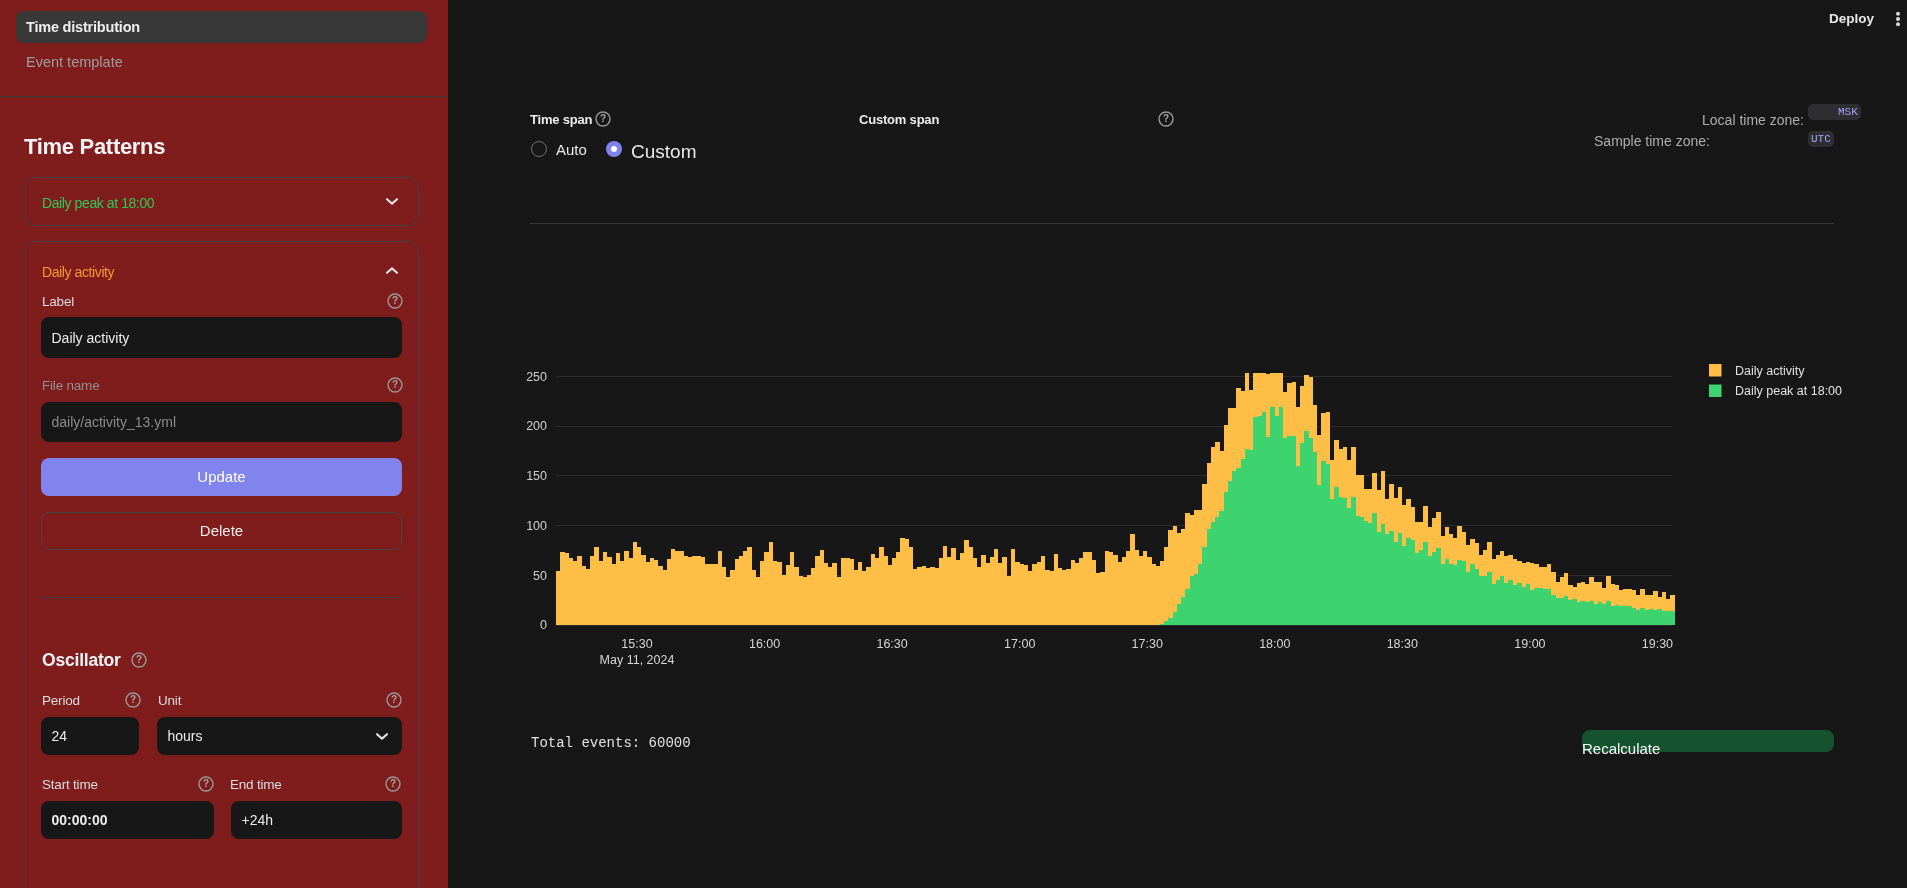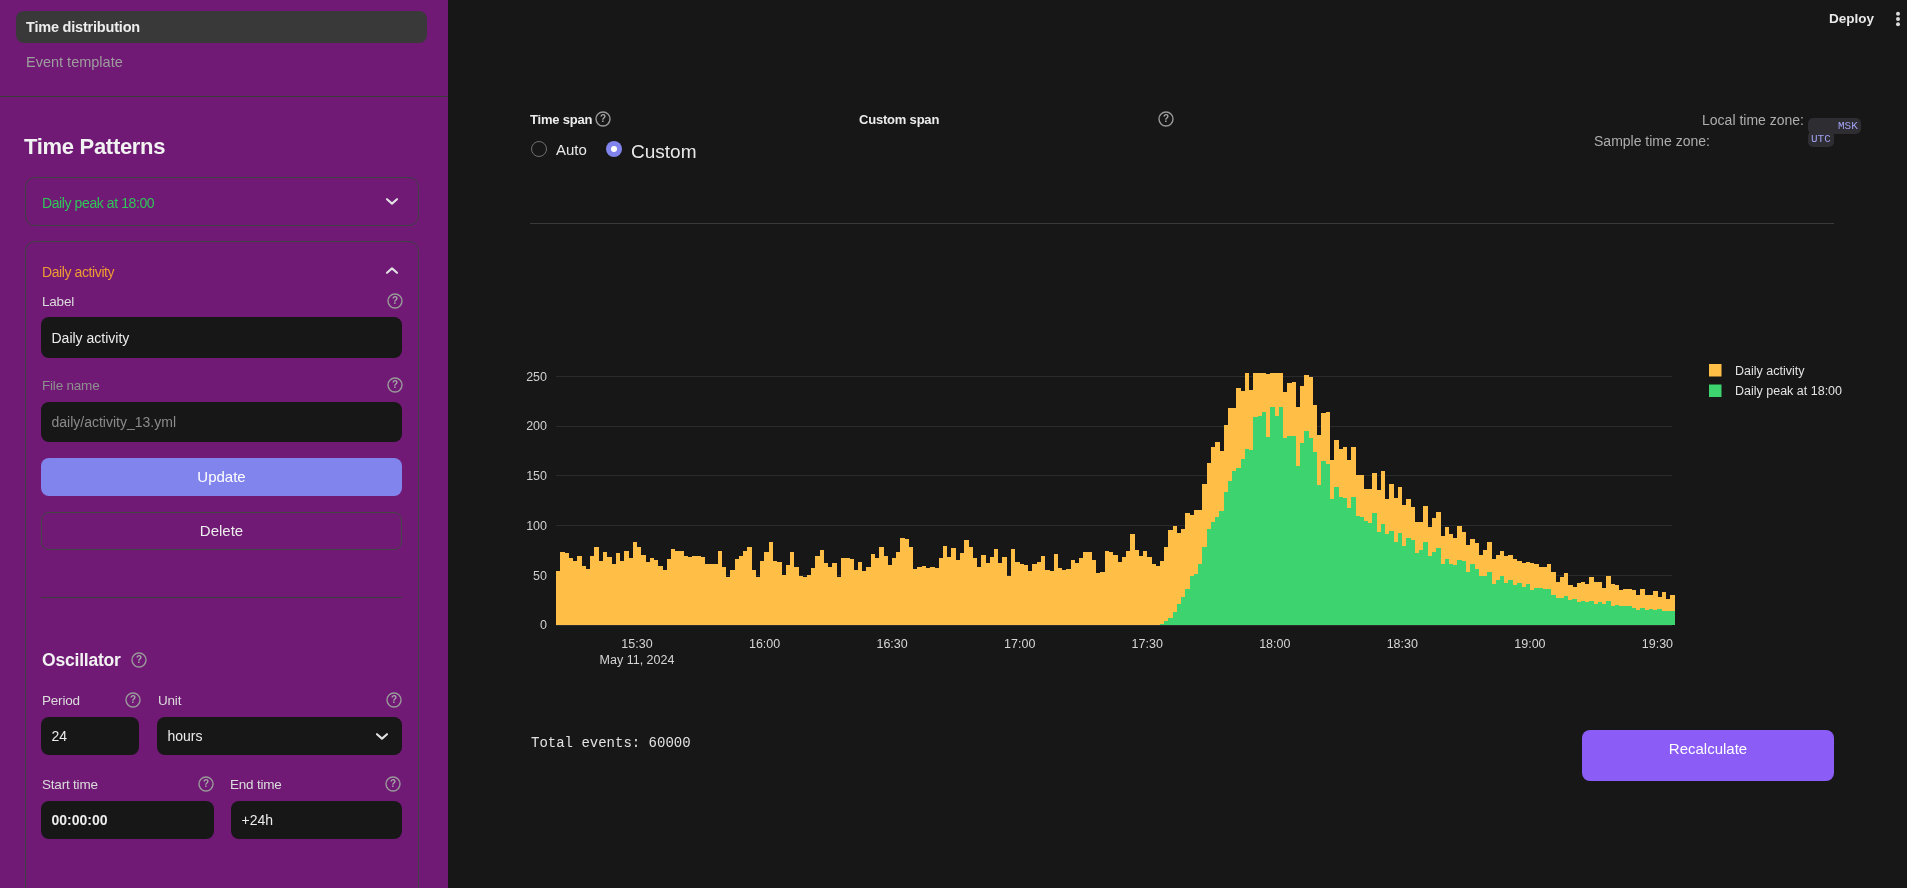--- a/index.html
+++ b/index.html
@@ -1,20 +1,20 @@
 <!DOCTYPE html>
 <html><head>
 <meta charset="utf-8">
 <style>
 * { margin:0; padding:0; box-sizing:border-box; }
 html,body { width:1907px; height:888px; background:#171717; font-family:"Liberation Sans",sans-serif; overflow:hidden; }
 .abs { position:absolute; }
 #root { position:relative; width:1907px; height:888px; }
 
-#sidebar { position:absolute; left:0; top:0; width:448px; height:888px; background:#701a75; }
+#sidebar { position:absolute; left:0; top:0; width:448px; height:888px; background:#7f1d1d; }
 #tab1 { position:absolute; left:16px; top:11px; width:411px; height:32px; background:#393939; border-radius:8px;
   font-size:14.5px; font-weight:700; color:#ededed; line-height:32px; padding-left:10px; letter-spacing:-0.2px; }
 #tab2 { position:absolute; left:26px; top:54px; font-size:14.5px; color:#9d9d9d; }
 #sdiv1 { position:absolute; left:0; top:96px; width:448px; height:1px; background:#3a3a3a; }
 #tp { position:absolute; left:24px; top:134px; font-size:22px; font-weight:700; color:#f2f2f2; letter-spacing:-0.3px; }
 .box { position:absolute; border:1px solid #414144; border-radius:10px; background:transparent; }
 #dd1 { left:25px; top:177px; width:394px; height:49px; }
 #dd1 .txt { position:absolute; left:16px; top:17px; font-size:14px; letter-spacing:-0.4px; color:#2ec758; }
 #card { left:25px; top:241px; width:394px; height:700px; }
 .chev { position:absolute; width:16px; height:16px; }
@@ -41,22 +41,22 @@
 .radio.on:after { content:""; position:absolute; left:5px; top:5px; width:6px; height:6px; border-radius:50%; background:#fff; }
 #rAutoLbl { position:absolute; left:556px; top:141px; font-size:15px; color:#e9e9e9; }
 #rCustomLbl { position:absolute; left:631px; top:141px; font-size:19px; color:#e9e9e9; }
 #inpSpan { left:860px; top:135px; width:312px; height:45px; background:#252527; border-radius:8px; }
 #inpSpan .v { font-size:16px; }
 #tzrow1 { position:absolute; left:1500px; top:112px; width:304px; text-align:right; font-size:14px; color:#adadad; }
 #tzrow2 { position:absolute; left:1500px; top:133px; width:304px; text-align:center; font-size:14px; color:#adadad; }
 .badge { position:absolute; background:#2d2d32; border-radius:5px; font-family:"Liberation Mono",monospace; font-size:11px; color:#a2a1f2; padding:2px 3px 2px; }
 #mdiv { position:absolute; left:530px; top:223px; width:1304px; height:1px; background:#39393b; }
 #total { position:absolute; left:531px; top:735px; font-family:"Liberation Mono",monospace; font-size:14px; color:#e2e2e2; }
-#btnRecalc { position:absolute; left:1582px; top:730px; width:252px; height:51px; background:#8b5cf6; border-radius:8px;
-  color:#fff; font-size:15px; text-align:center; line-height:38px; }
+#btnRecalc { position:absolute; left:1582px; top:730px; width:252px; height:22px; background:#14532d; border-radius:8px;
+  color:#fff; font-size:15px; text-align:left; line-height:38px; }
 svg text { font-family:"Liberation Sans",sans-serif; }
 </style>
 </head>
 <body>
 <div id="root">
   <div id="sidebar">
     <div id="tab1">Time distribution</div>
     <div id="tab2">Event template</div>
     <div id="sdiv1"></div>
     <div id="tp">Time Patterns</div>
@@ -159,21 +159,21 @@
   <div class="radio on" style="left:606px;top:141px;"></div>
   <div id="rCustomLbl">Custom</div>
 
   <div id="cslbl">Custom span</div>
   <svg class="qi" style="left:1158px;top:111px;" viewBox="0 0 16 16">
       <circle cx="8" cy="8" r="7" fill="none" stroke="#999999" stroke-width="1.4"></circle>
       <text x="8" y="11.4" text-anchor="middle" font-size="10" font-weight="bold" fill="#a6a6a6">?</text>
     </svg>
 
   <div id="tzrow1">Local time zone:</div>
-  <div class="badge" style="left:1808px;top:118px;padding-left:30px;">MSK</div>
+  <div class="badge" style="left:1808px;top:104px;padding-left:30px;">MSK</div>
   <div id="tzrow2">Sample time zone:</div>
   <div class="badge" style="left:1808px;top:131px;">UTC</div>
 
   <div id="mdiv"></div>
 
   <svg class="abs" style="left:0;top:0;" width="1907" height="888" viewBox="0 0 1907 888">
     <g stroke="#2b2b2e" stroke-width="1" shape-rendering="crispEdges">
       <line x1="556" y1="376.2" x2="1672" y2="376.2"></line>
       <line x1="556" y1="426.0" x2="1672" y2="426.0"></line>
       <line x1="556" y1="475.8" x2="1672" y2="475.8"></line>

